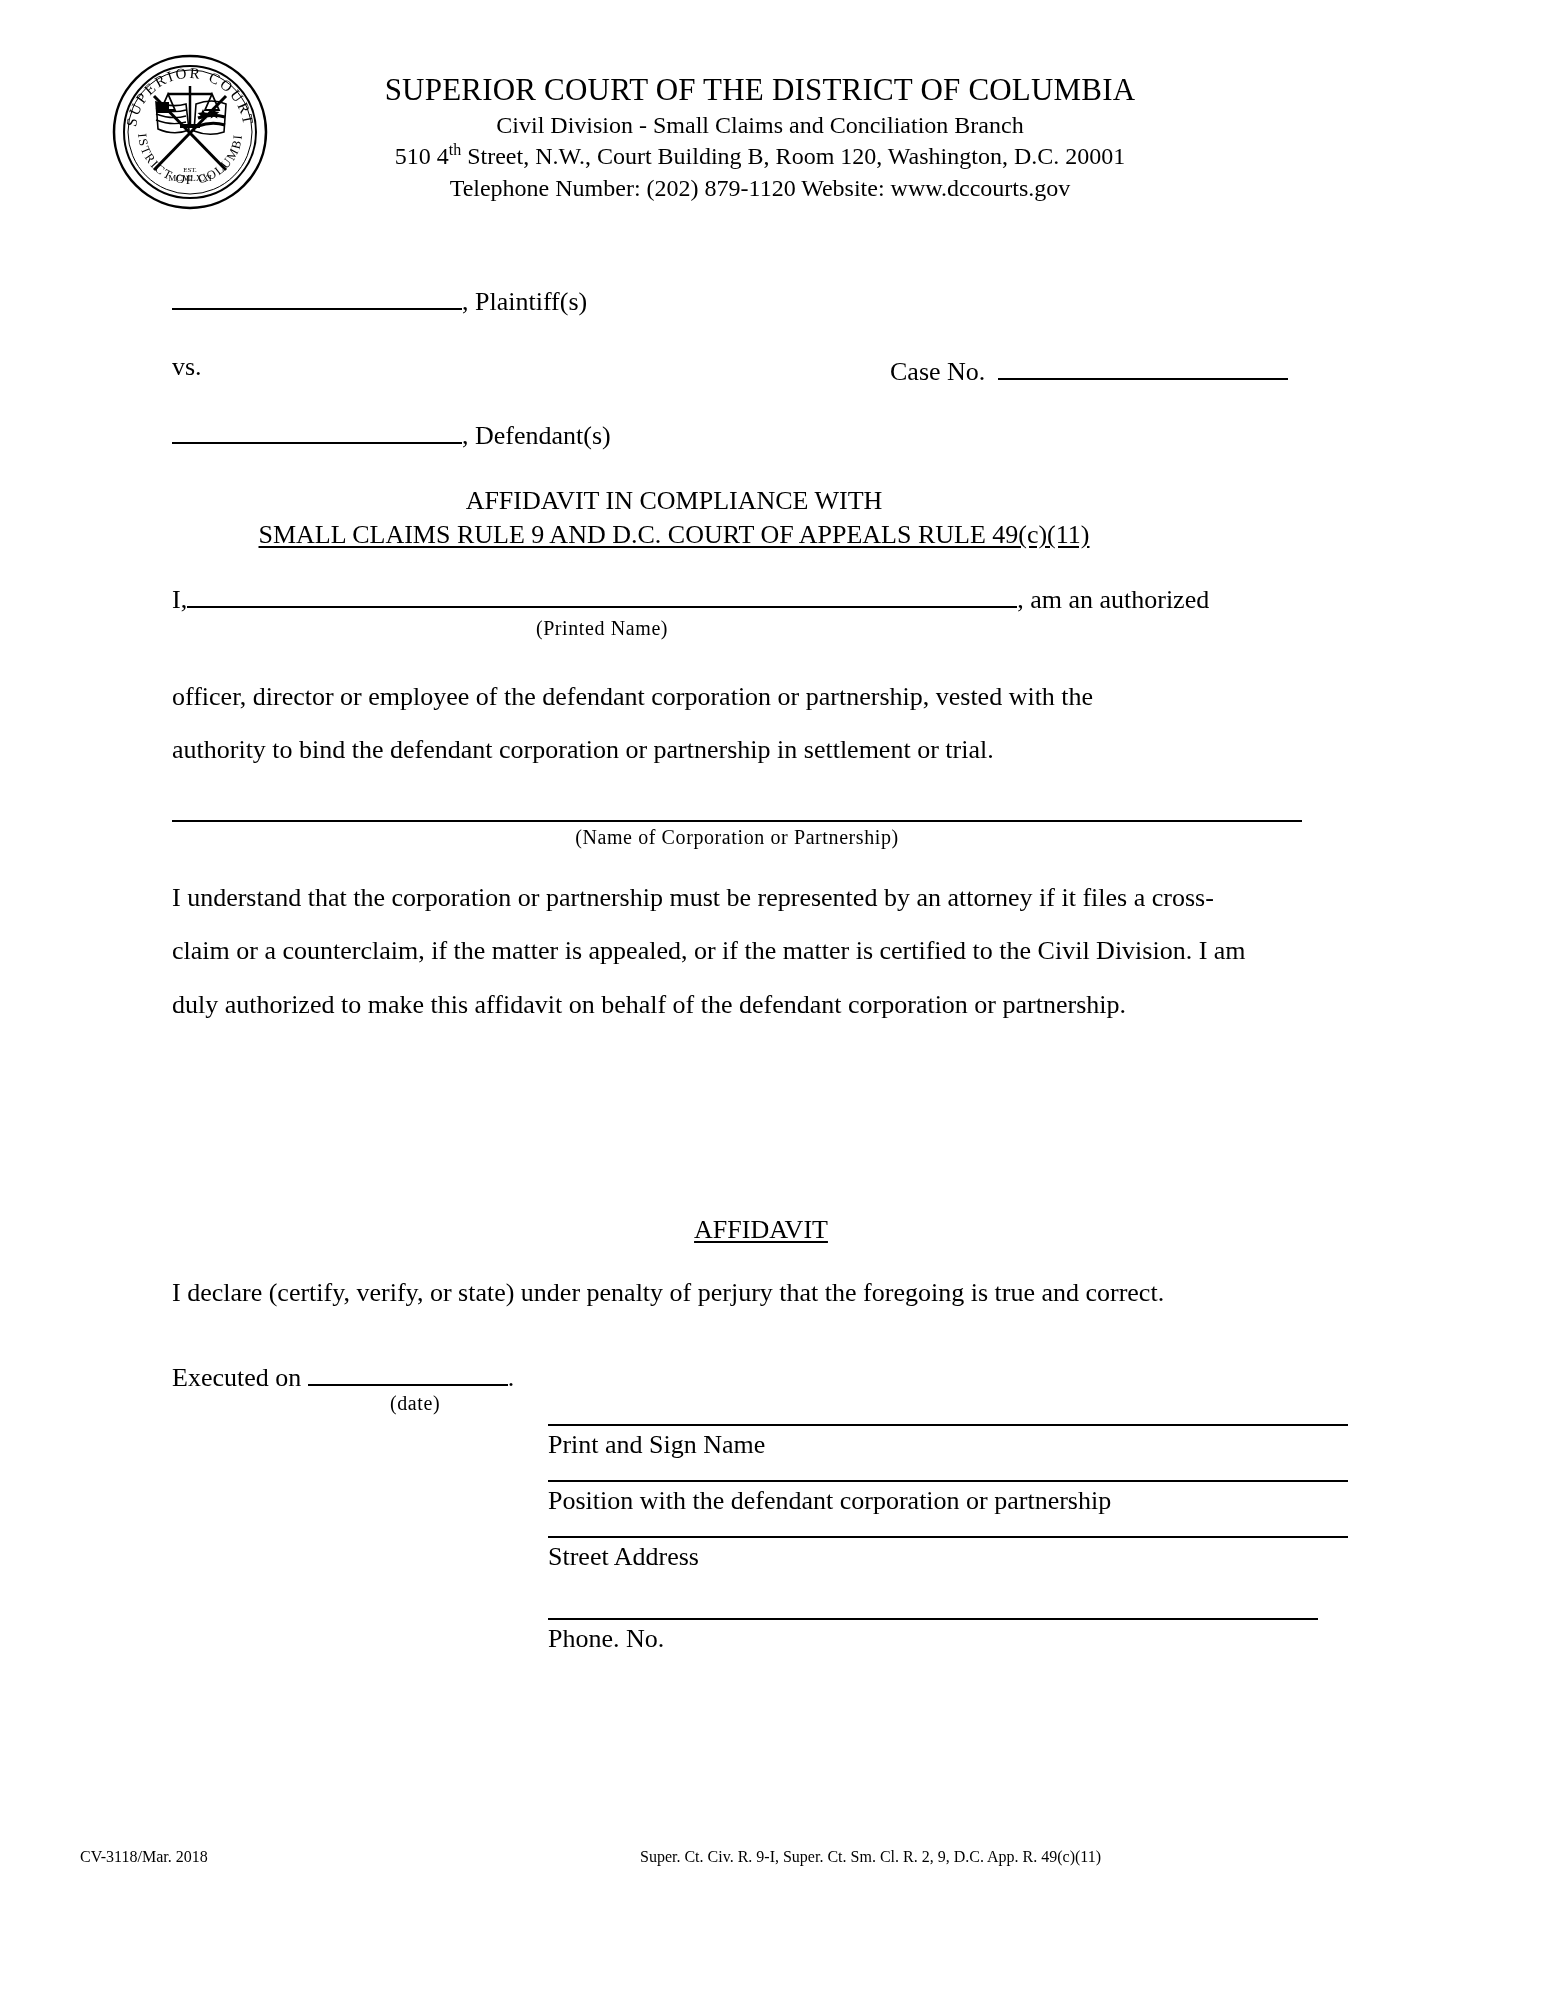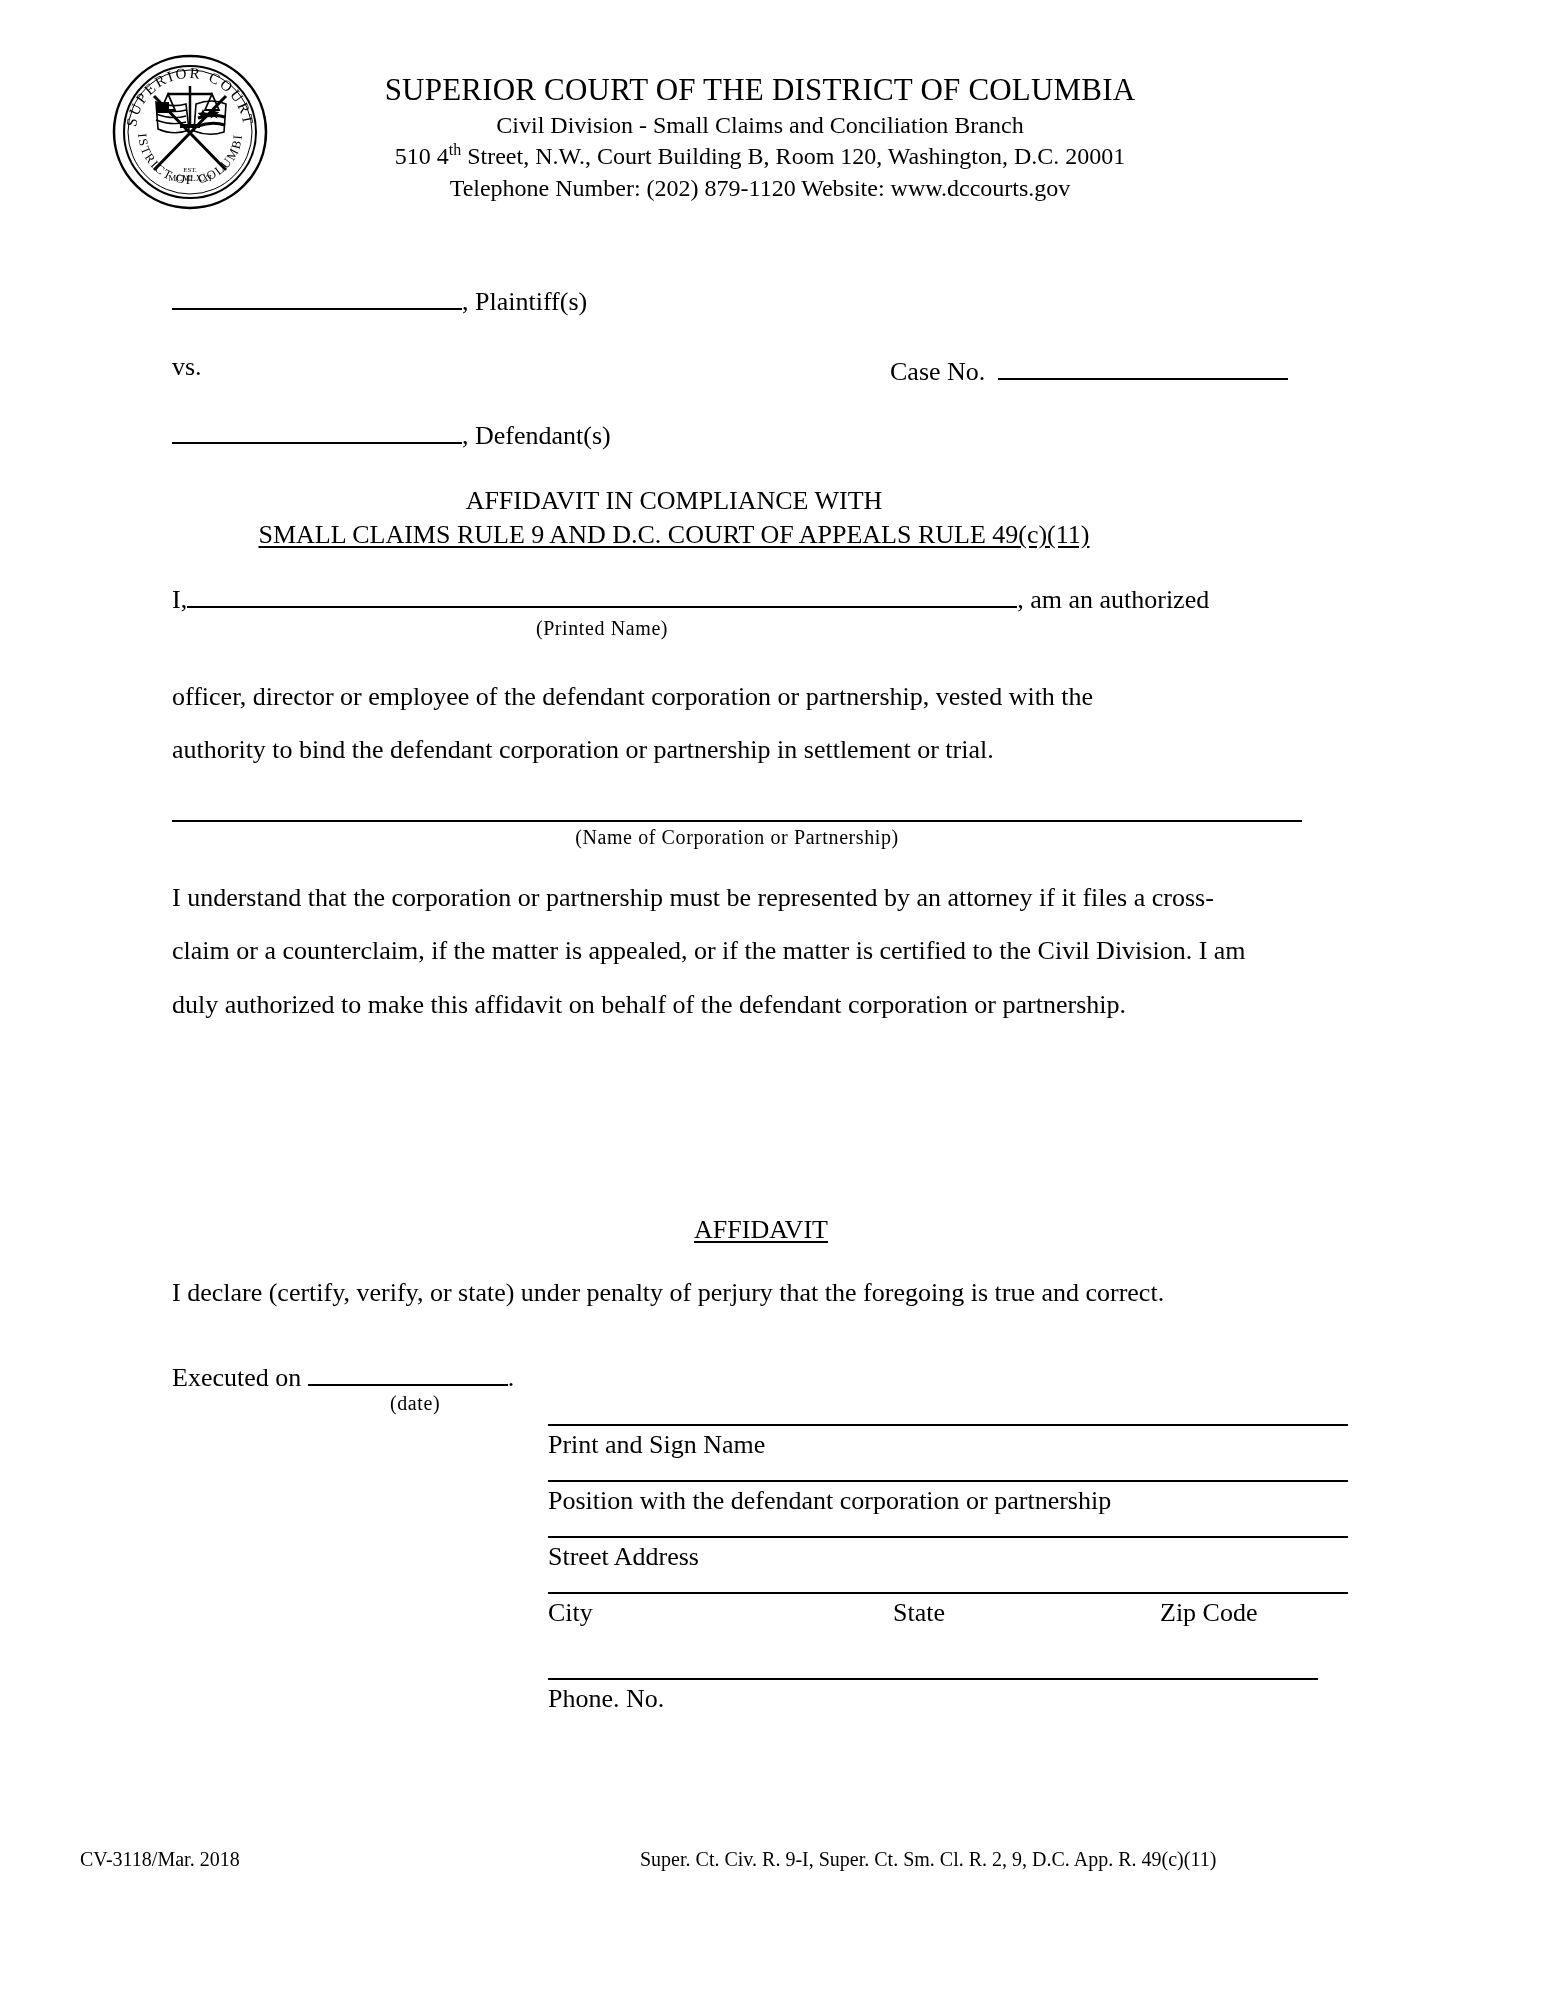--- a/index.html
+++ b/index.html
@@ -237,21 +237,21 @@
   .csz .c-zip   { position: absolute; left: 612px; }
   .sig-gap { height: 26px; }
 
   
   .footer {
     position: absolute;
     left: 0;
     top: 1848px;
     width: 1545px;
     height: 40px;
-    font-size: 20px;
+    font-size: 16px;
   }
   .footer-left {
     position: absolute;
     left: 80px;
     top: 0;
     white-space: nowrap;
   }
   .footer-right {
     position: absolute;
     left: 640px;
@@ -357,28 +357,20 @@
     <div class="sig-row">
       <div class="sig-rule"></div>
       <span class="sig-label">Position with the defendant corporation or partnership</span>
     </div>
 
     <div class="sig-row">
       <div class="sig-rule"></div>
       <span class="sig-label">Street Address</span>
     </div>
 
-    <div class="sig-row">
-      <div class="sig-rule"></div>
-      <span class="csz">
-        <span class="c-city">City</span>
-        <span class="c-state">State</span>
-        <span class="c-zip">Zip Code</span>
-      </span>
-    </div>
 
     <div class="sig-gap"></div>
 
     <div class="sig-row">
       <div class="sig-rule short"></div>
       <span class="sig-label">Phone. No.</span>
     </div>
   </div>
 
   <div class="footer">

